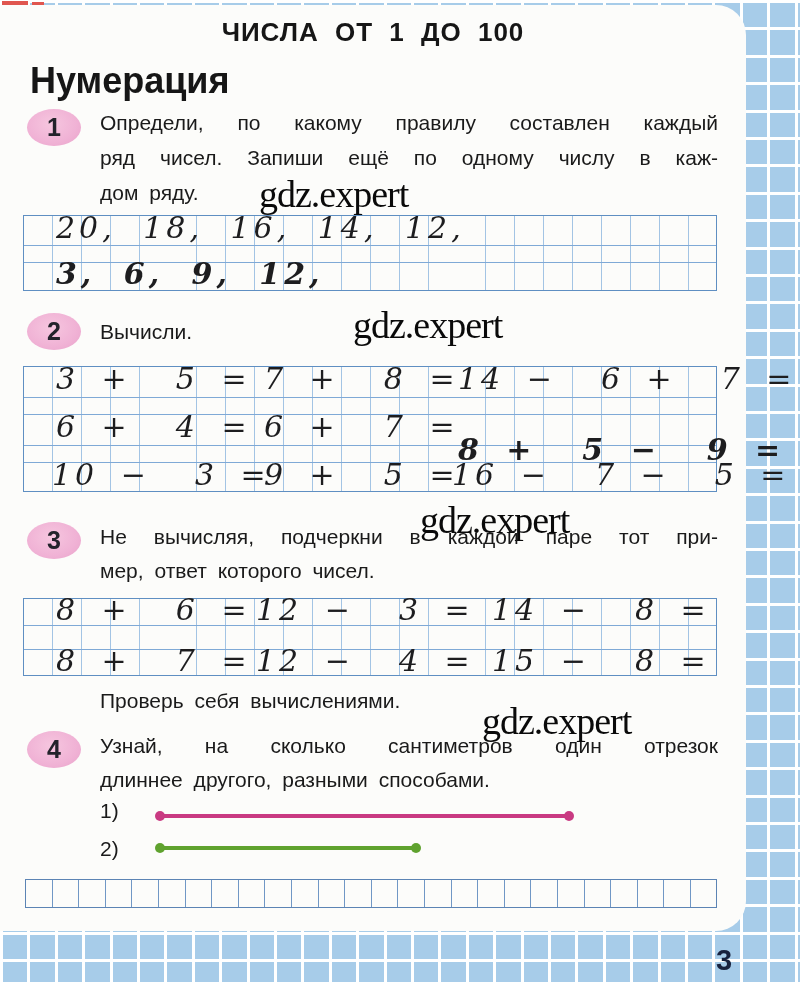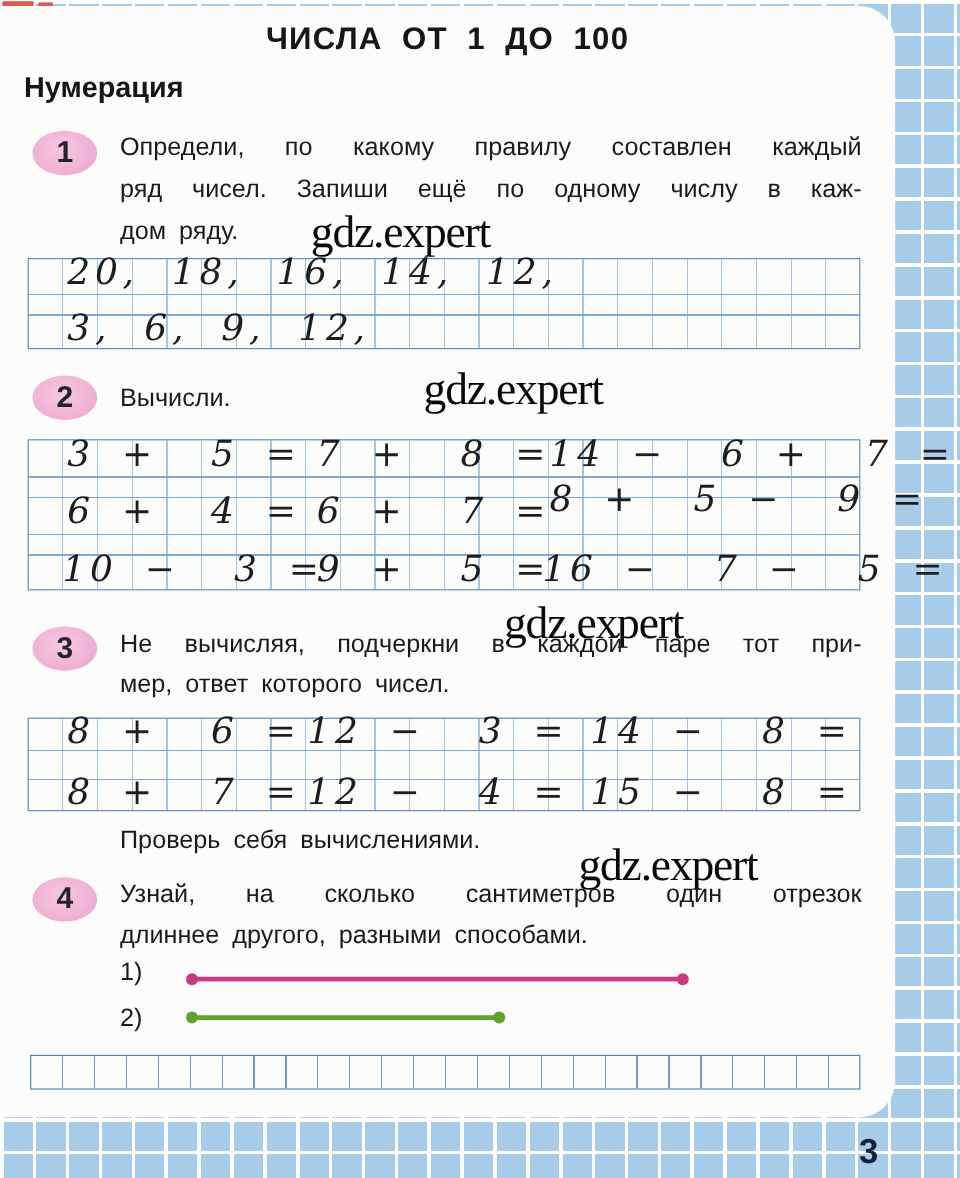--- a/index.html
+++ b/index.html
@@ -14,21 +14,21 @@
   .page{
     position:absolute;left:0;top:5px;width:746px;height:926px;
     background:#fcfcfa;border-radius:0 30px 30px 0;
   }
   .crop-mark{position:absolute;background:#e0564f;}
   .title{
     position:absolute;left:0;top:17px;width:746px;text-align:center;
     font-size:26px;font-weight:bold;letter-spacing:1px;word-spacing:8px;color:#161616;
   }
   .section{
-    position:absolute;left:20px;top:60px;font-size:24px;font-weight:bold;color:#161616;
+    position:absolute;left:30px;top:60px;font-size:36px;font-weight:bold;color:#161616;
   }
   .badge{
     position:absolute;left:27px;width:54px;height:37px;border-radius:50%;
     background:radial-gradient(ellipse at 45% 40%, #f6c6df 0%, #f0b2d5 60%, #e9a2ca 100%);
     display:flex;align-items:center;justify-content:center;
     font-size:25px;font-weight:bold;color:#23232b;
   }
   .bodyline{
     position:absolute;left:100px;width:618px;font-size:21px;line-height:26px;
     color:#1a1a1a;word-spacing:5px;white-space:nowrap;
@@ -92,34 +92,34 @@
 
   <div class="badge" style="top:109px;">
     <span>1</span>
   </div>
   <div class="bodyline jline" style="top:145px;">ряд чисел. Запиши ещё по одному числу в каж-</div>
   <div class="bodyline jline" style="top:110px;">Определи, по какому правилу составлен каждый</div>
   <div class="bodyline" style="top:180px;">дом ряду.</div>
 
   <div class="grid g1" style="left:23px;top:215px;width:694px;height:76px;"></div>
   <div class="hw hw-seq" style="left:56px;top:210px;">20, 18, 16, 14, 12,</div>
-  <div class="hw hw-seq" style="left:56px;top:256px;">3, 6, 9, 12,</div>
+  <div class="hw hw-seq" style="left:56px;top:256px;font-weight:bold;">3, 6, 9, 12,</div>
 
   <div class="badge" style="top:313px;">
     <span>2</span>
   </div>
   <div class="bodyline" style="top:319px;">Вычисли.</div>
 
   <div class="grid g2" style="left:23px;top:366px;width:694px;height:126px;"></div>
   <div class="hw" style="left:56px;top:361px;">3 +  5 =</div>
   <div class="hw" style="left:264px;top:361px;">7 +  8 =</div>
   <div class="hw" style="left:458px;top:361px;text-align:center;">14 −  6 +  7 =</div>
   <div class="hw" style="left:56px;top:409px;">6 +  4 =</div>
   <div class="hw" style="left:264px;top:409px;">6 +  7 =</div>
-  <div class="hw" style="left:458px;top:399px;">8 +  5 −  9 =</div>
+  <div class="hw" style="left:458px;top:432px;font-weight:bold;">8 +  5 −  9 =</div>
   <div class="hw" style="left:52px;top:457px;">10 −  3 =</div>
   <div class="hw" style="left:264px;top:457px;">9 +  5 =</div>
   <div class="hw" style="left:452px;top:457px;">16 −  7 −  5 =</div>
 
   <div class="badge" style="top:522px;">
     <span>3</span>
   </div>
   <div class="bodyline jline" style="top:524px;">Не вычисляя, подчеркни в каждой паре тот при-</div>
   <div class="bodyline" style="top:558px;">мер, ответ которого чисел.</div>
 

